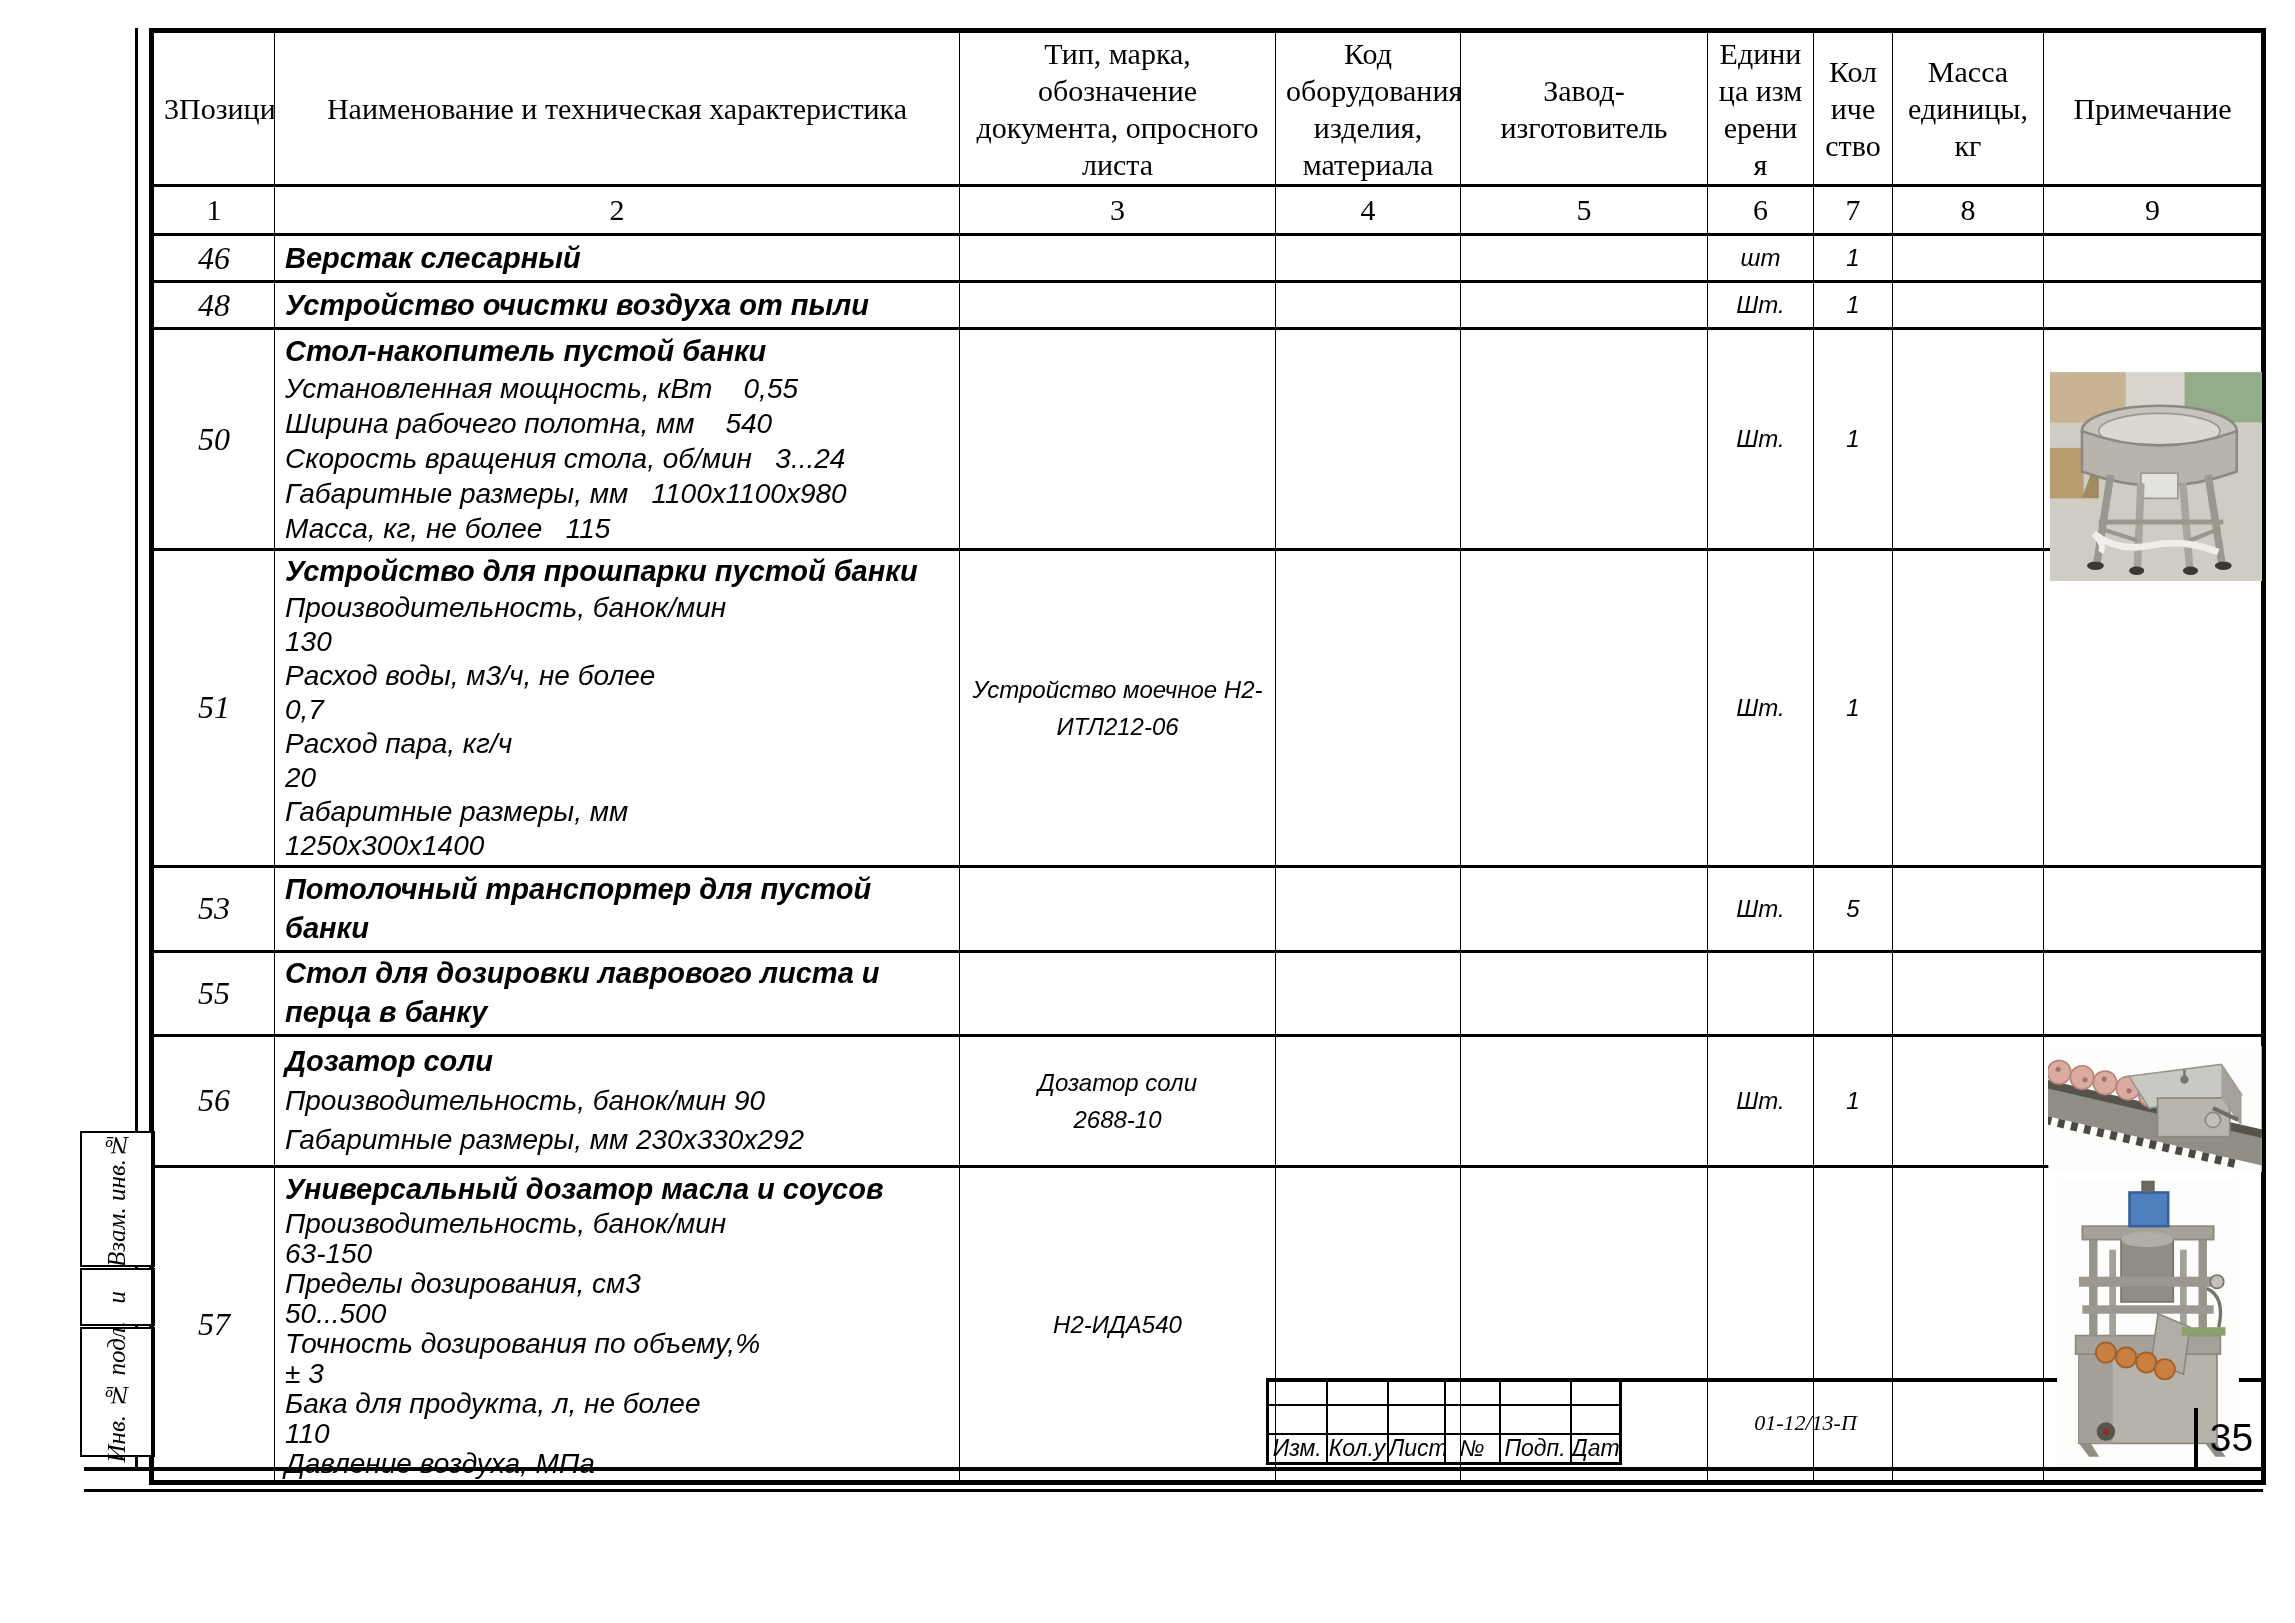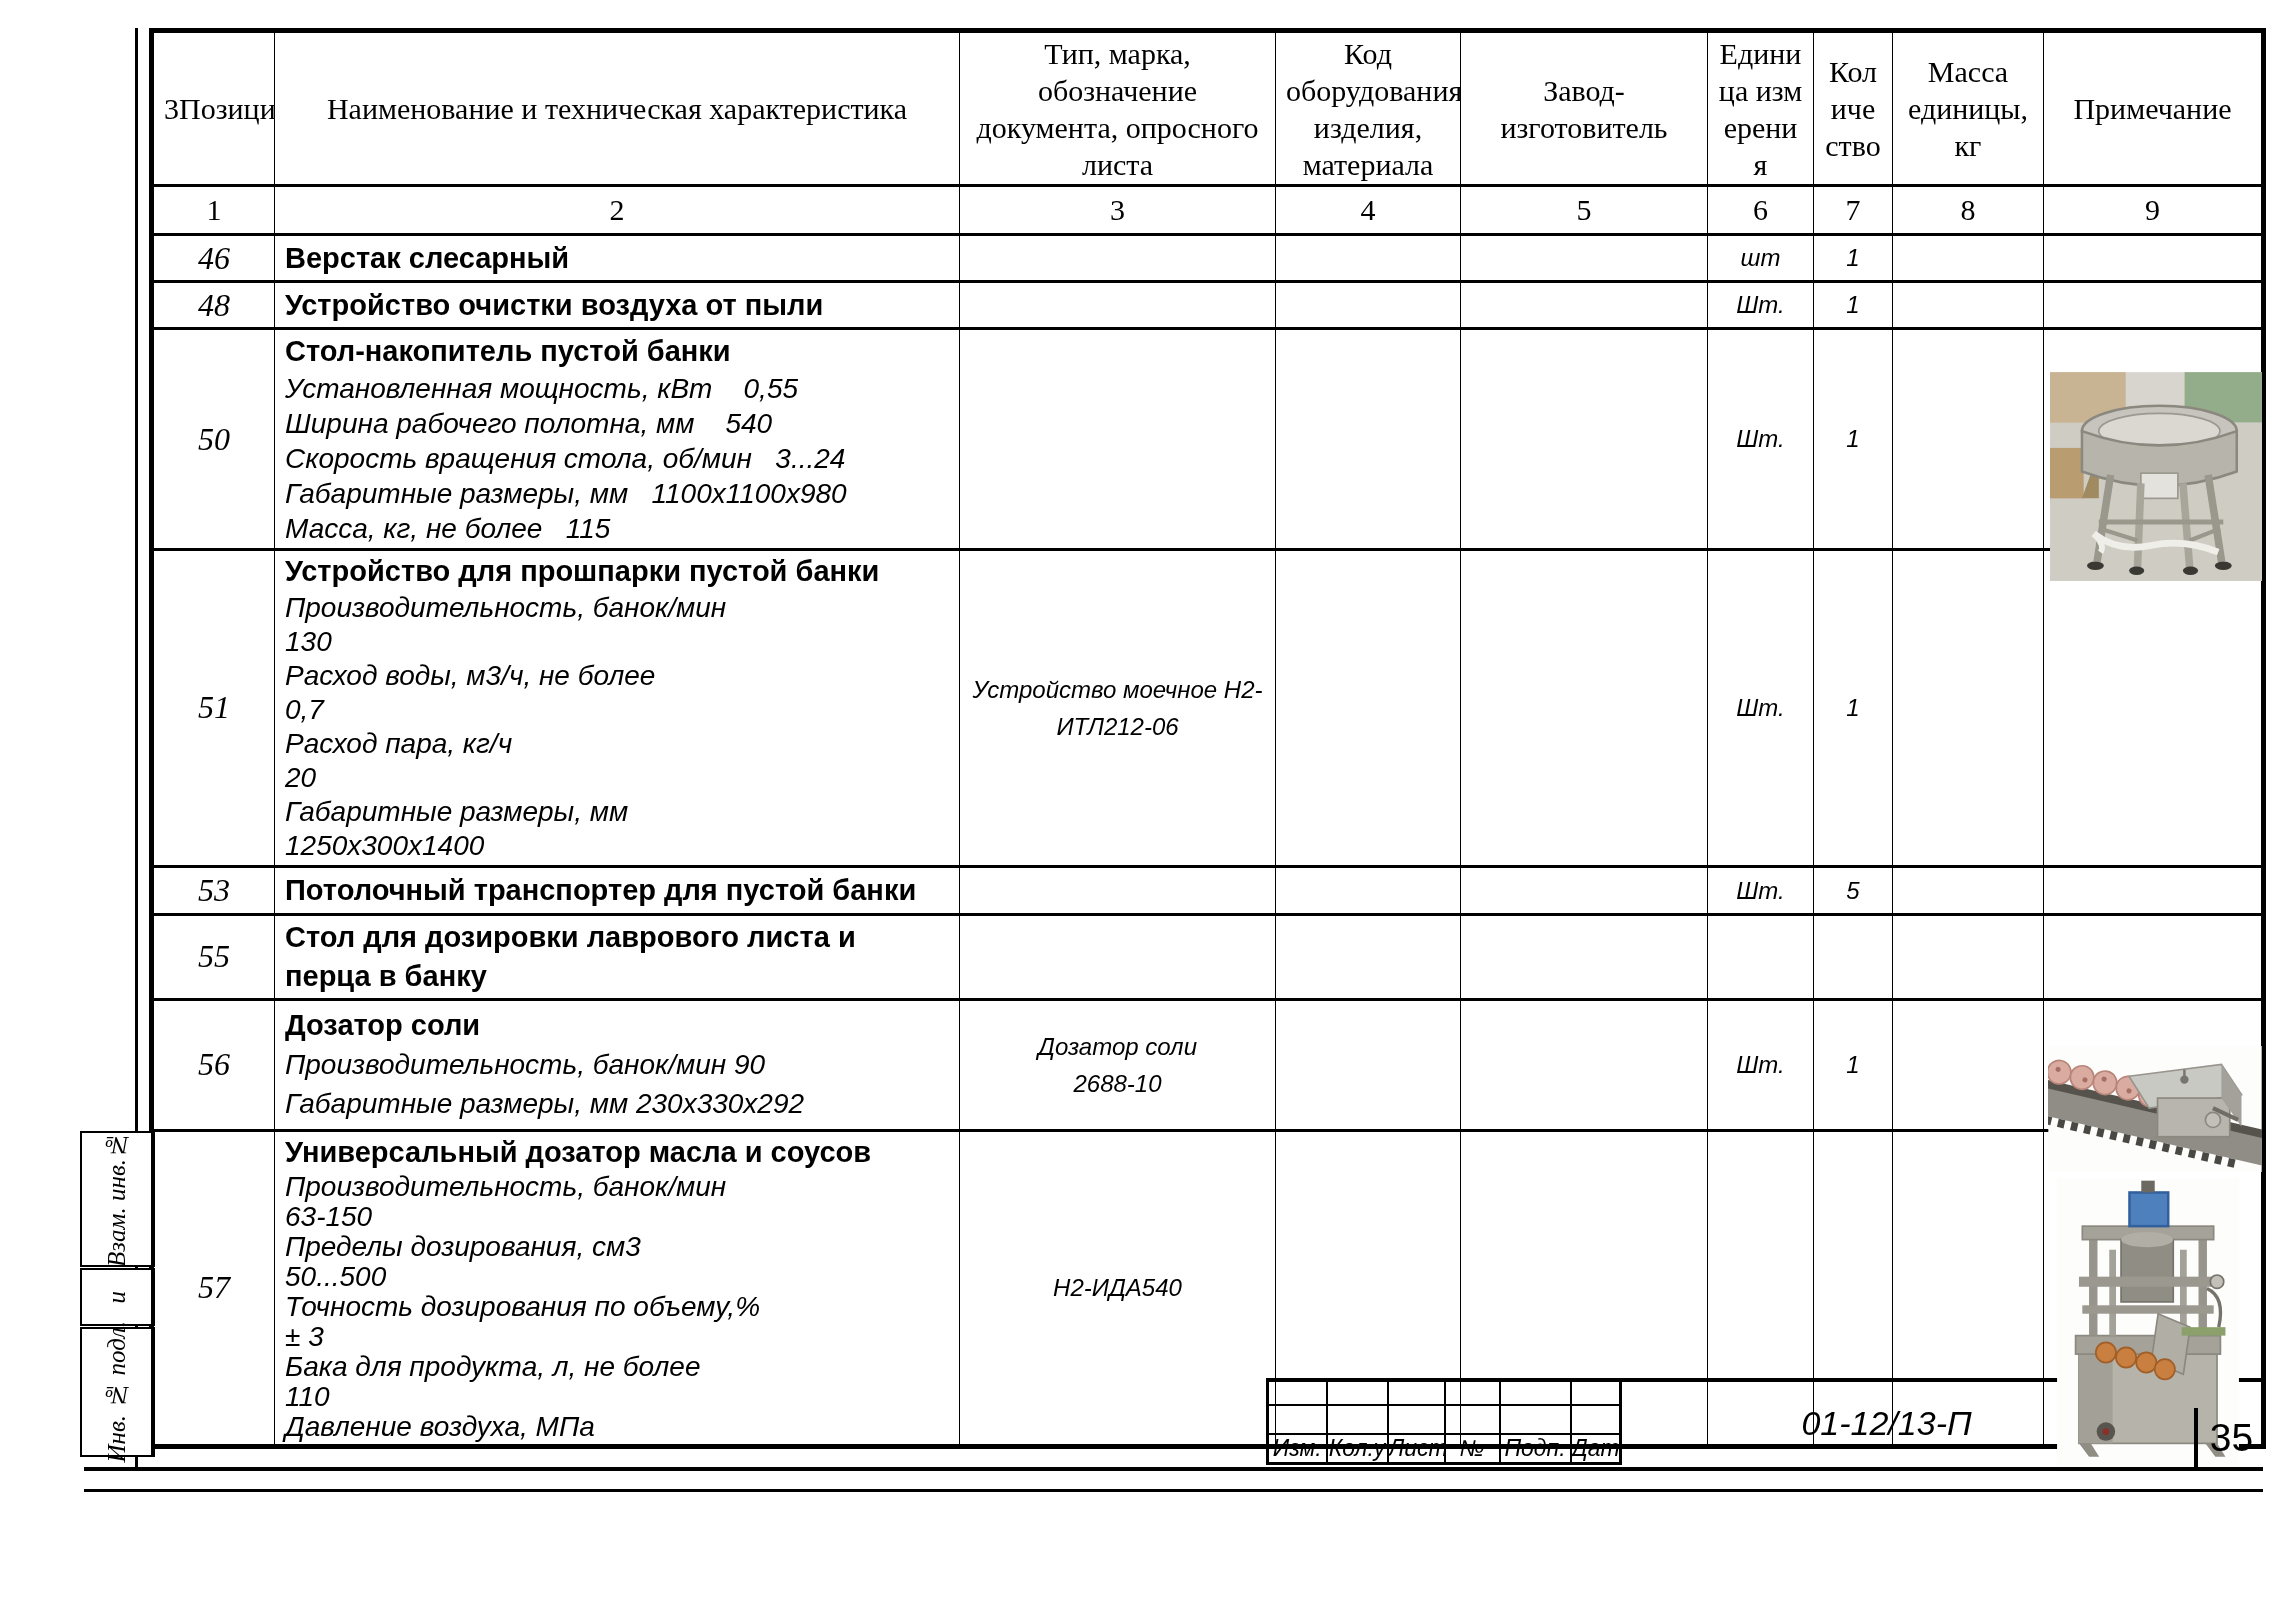--- a/index.html
+++ b/index.html
@@ -28,21 +28,21 @@
   td.num {
     font-family:"Liberation Serif", serif; font-size:30px; text-align:center;
   }
   
   td.pos {
     font-family:"Liberation Serif", serif; font-style:italic;
     font-size:32px; text-align:center;
   }
   td.name-cell { vertical-align:middle; }
   td.name-top  { vertical-align:top; padding-top:8.4px; }
-  .eq-name { font-weight:bold; font-size:29px; line-height:39px; white-space:pre-wrap; }
+  .eq-name { font-weight:bold; font-style:italic; font-size:29px; line-height:39px; white-space:pre-wrap; }
   .eq-specs { font-style:italic; font-size:28px; line-height:35px; white-space:pre-wrap; }
   tr.r51 .eq-specs { line-height:34px; }
   tr.r56 .eq-specs { line-height:39px; }
   tr.r57 .eq-specs { line-height:30px; }
   td.type-cell {
     text-align:center; font-style:italic; font-size:24px; line-height:37px;
     white-space:pre-line;
   }
   td.unit-cell, td.qty-cell {
     text-align:center; font-style:italic; font-size:24px; padding:1.7px 3.4px;
@@ -58,23 +58,23 @@
   table.revgrid {
     position:absolute; left:1266px; top:1378px; width:332px;
     border-collapse:collapse; table-layout:fixed; border:3.4px solid #000; z-index:4;
     background:transparent;
   }
   table.revgrid td {
     border:2.5px solid #000; padding:0; text-align:center; vertical-align:middle;
     font-style:italic; font-size:23px; overflow:hidden;
   }
   .tb-doc {
-    position:absolute; left:1634px; top:1381px; width:505px; height:84px; z-index:4;
+    position:absolute; left:1553px; top:1381px; width:505px; height:84px; z-index:4;
     display:flex; align-items:center; justify-content:center;
-    font-style:italic; font-size:34px;
+    font-style:italic; font-size:22px;font-family:Liberation Serif, serif;
   }
   .tb-sheet {
     position:absolute; left:2194px; top:1408px; width:67px; height:59px; z-index:6;
     border-left:4.2px solid #000;
     display:flex; align-items:center; justify-content:center;
     font-size:39px;
   }
 
   
   .stamp-box {

